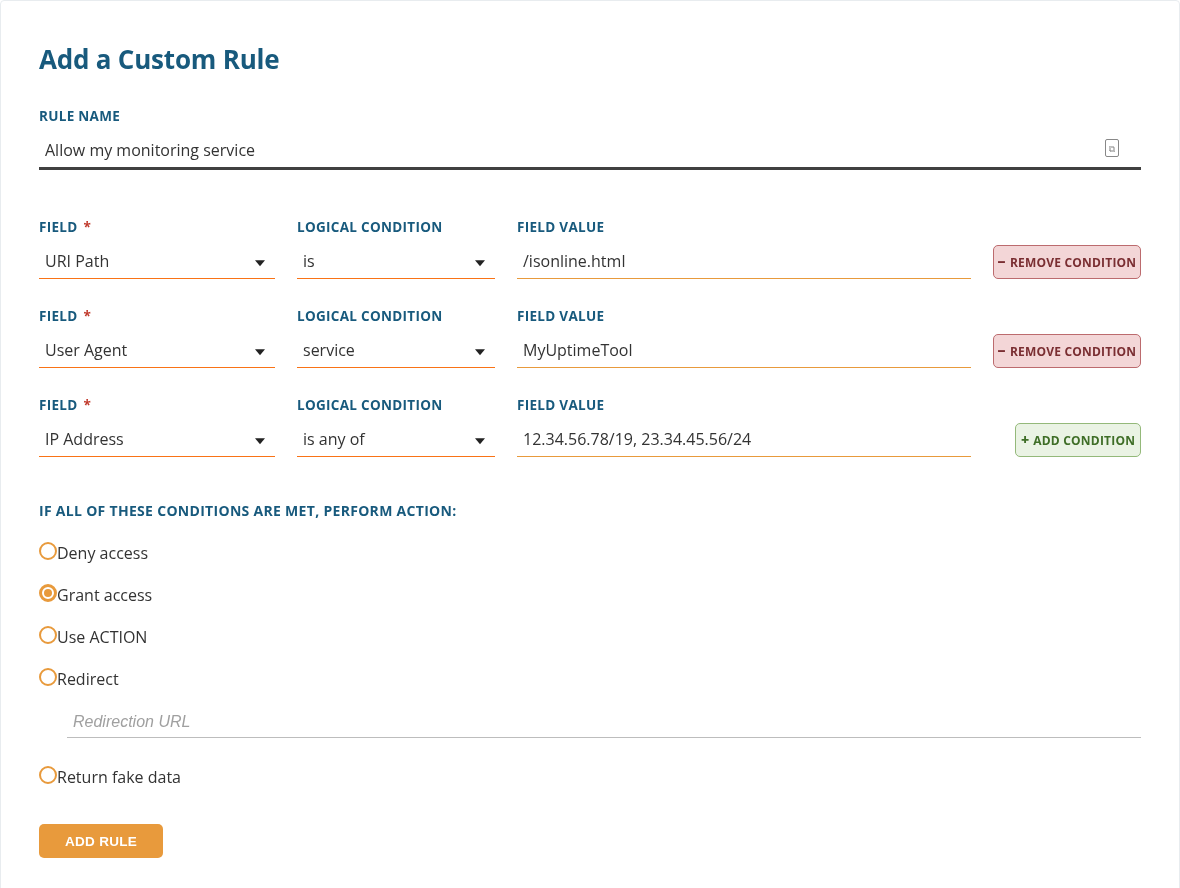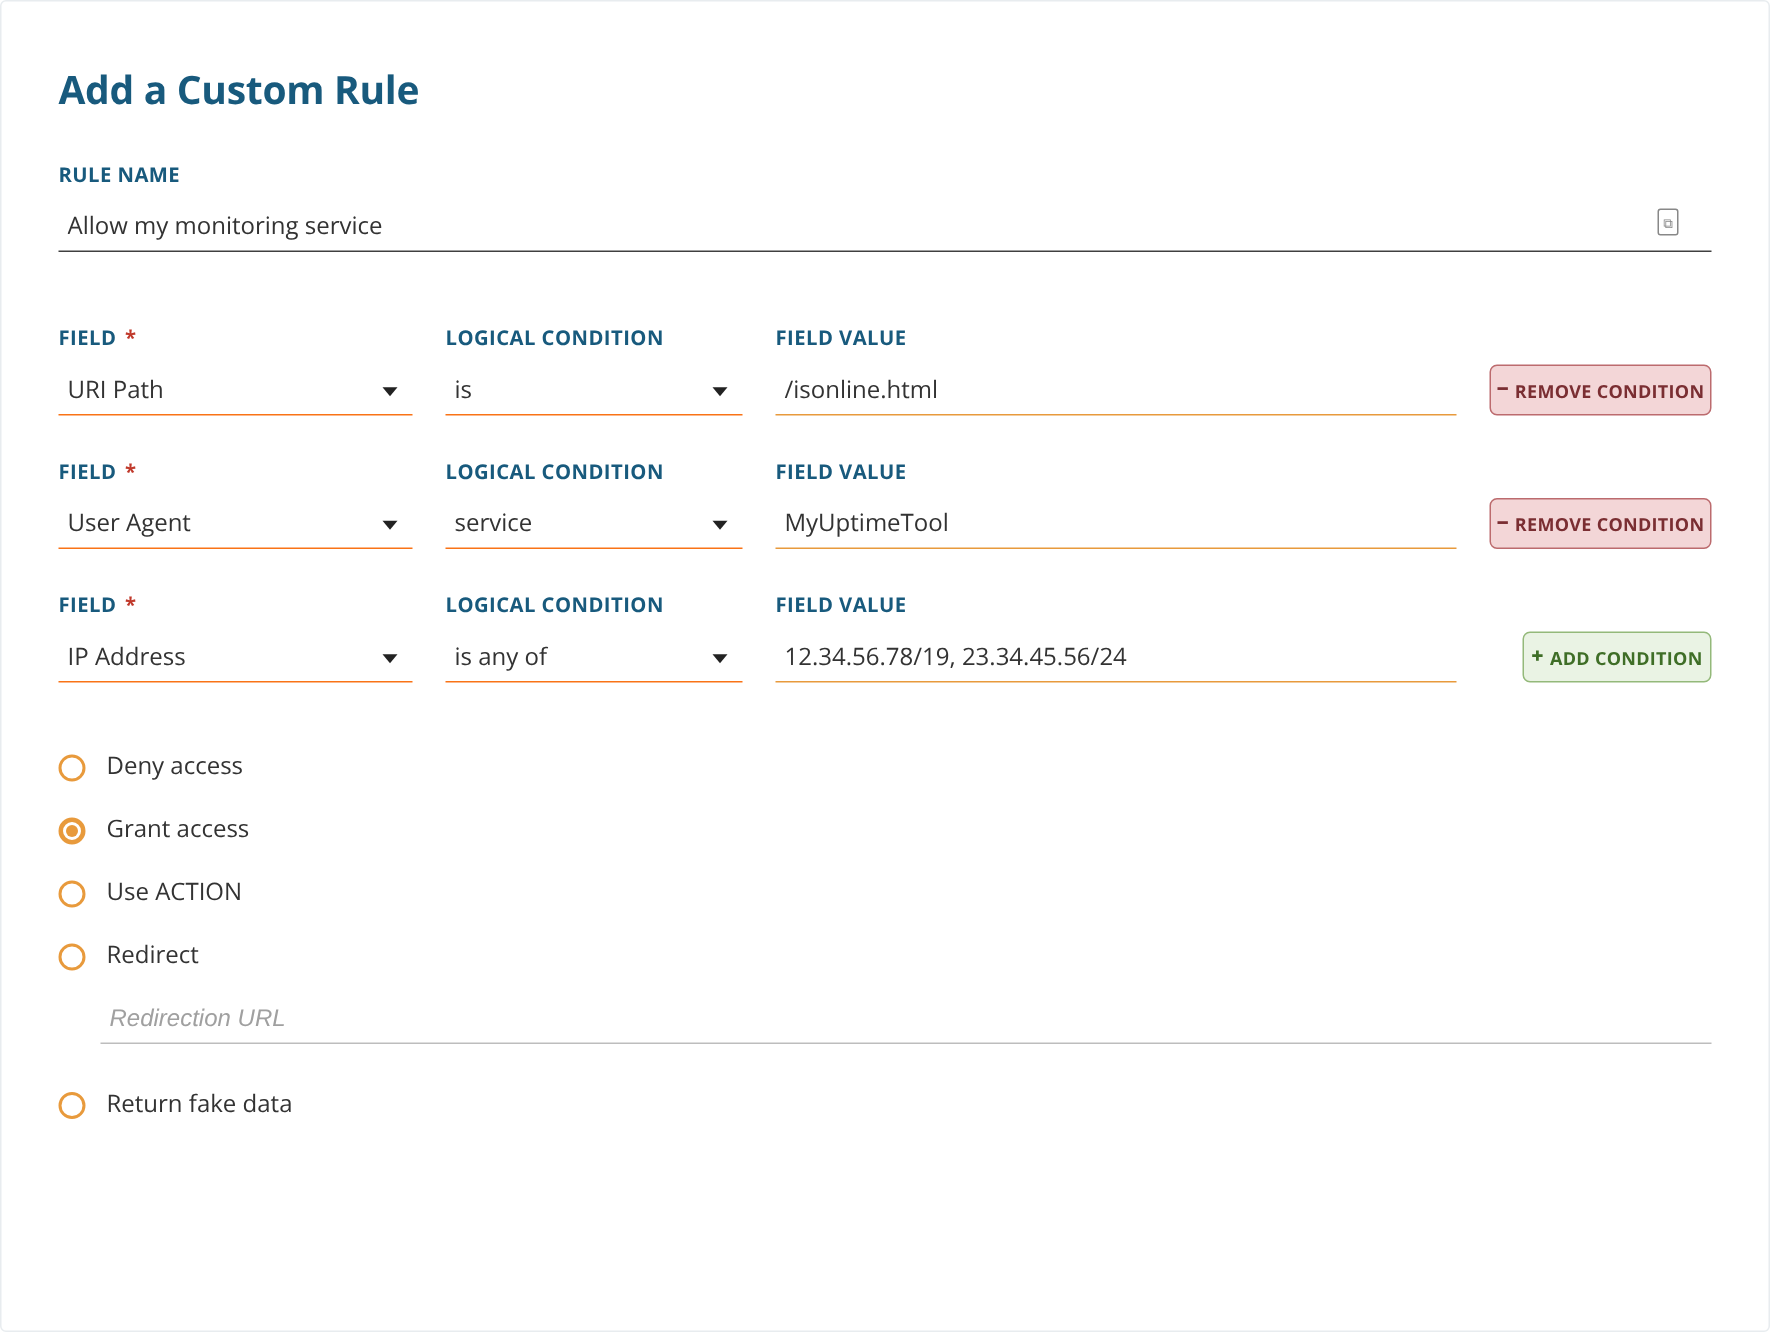--- a/index.html
+++ b/index.html
@@ -29,21 +29,21 @@
     font-size: 13.5px;
     font-weight: 700;
     letter-spacing: 0.3px;
     margin-bottom: 8px;
     display: block;
   }
   .req { color: #c0392b; font-weight: 700; margin-left: 2px; }
   .field-input {
     width: 100%;
     border: none;
-    border-bottom: 1px solid #404040;
+    border-bottom: 3px solid #404040;
     font-size: 16px;
     font-family: inherit;
     padding: 6px 2px 6px 6px;
     outline: none;
     background: transparent;
     color: #333;
   }
   .field-input::placeholder { color: #a0a0a0; }
   .rule-name-block { margin-bottom: 48px; }
   .rule-name-wrap { position: relative; }
@@ -108,22 +108,21 @@
     background: #eaf3e4;
     border: 1px solid #94b97a;
     color: #3f6e27;
     width: 126px;
   }
   .btn .mini-icon { font-weight: 900; font-size: 14px; line-height: 1; }
 
   .actions-block { margin-top: 44px; }
   .radio-list { margin-top: 22px; }
   .radio-item {
-    display: flex; align-items: flex-end;
-    gap: 14px;
+    display: flex; align-items: flex-start;
     margin-bottom: 20px;
     cursor: pointer;
   }
   .radio-ring {
     width: 18px; height: 18px;
     border: 2px solid #e89a3c;
     border-radius: 50%;
     display: flex; align-items: center; justify-content: center;
     flex-shrink: 0;
   }
@@ -232,33 +231,35 @@
         <div class="col-btn">
           <div class="btn btn-add-cond">
             <span class="mini-icon">+</span>
             <span>ADD CONDITION</span>
           </div>
         </div>
       </div>
     </div>
 
   <div class="actions-block">
+    <span class="label" style="font-size:14px;">IF ALL OF THESE CONDITIONS ARE MET, PERFORM ACTION:</span>
 
     <div class="radio-list" id="actions-list"><div class="radio-item">
           <span class="radio-ring"></span>
           <span class="radio-label">Deny access</span>
         </div><div class="radio-item">
           <span class="radio-ring checked"></span>
           <span class="radio-label">Grant access</span>
         </div><div class="radio-item">
           <span class="radio-ring"></span>
           <span class="radio-label">Use ACTION</span>
         </div><div class="radio-item">
           <span class="radio-ring"></span>
           <span class="radio-label">Redirect</span>
         </div><input type="text" class="redirect-input" placeholder="Redirection URL" style=""><div class="radio-item">
           <span class="radio-ring"></span>
           <span class="radio-label">Return fake data</span>
         </div></div>
 
+    <button class="btn-add-rule">ADD RULE</button>
   </div>
 
 </div>
 
 </body></html>

